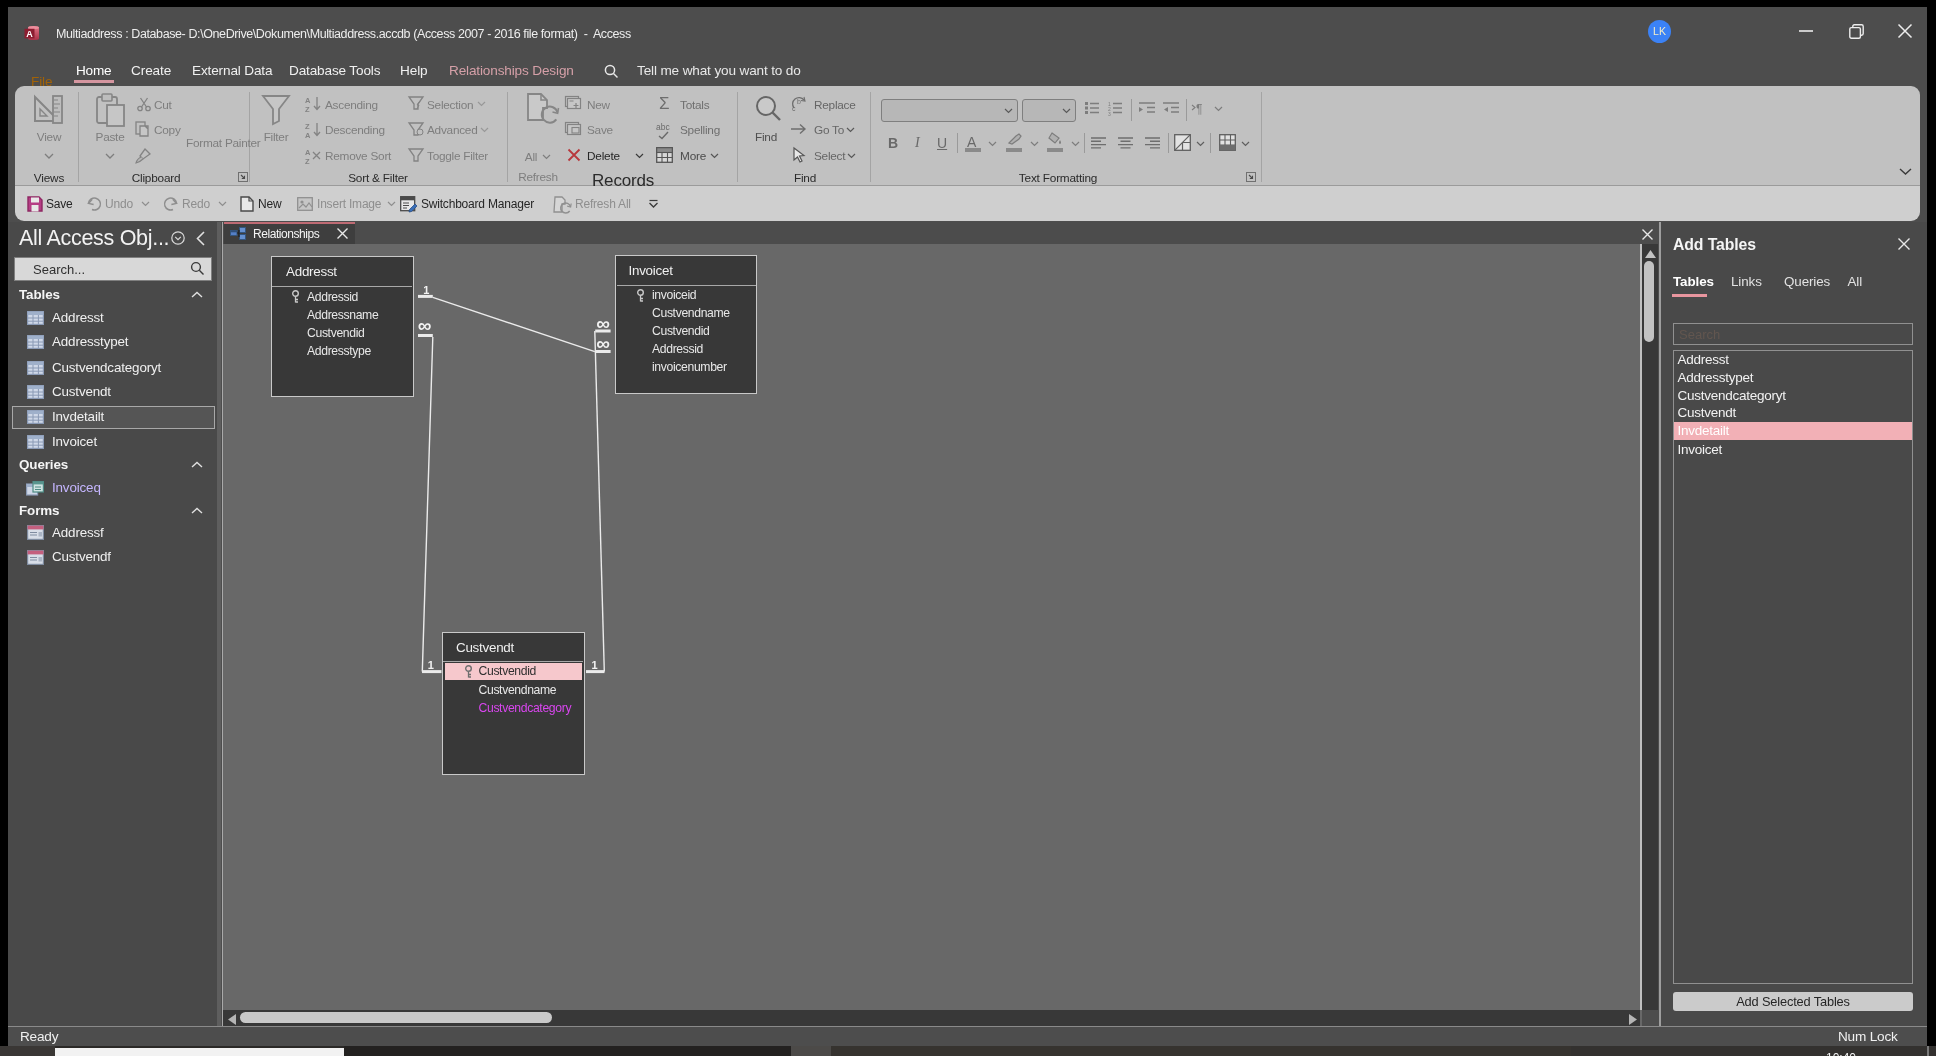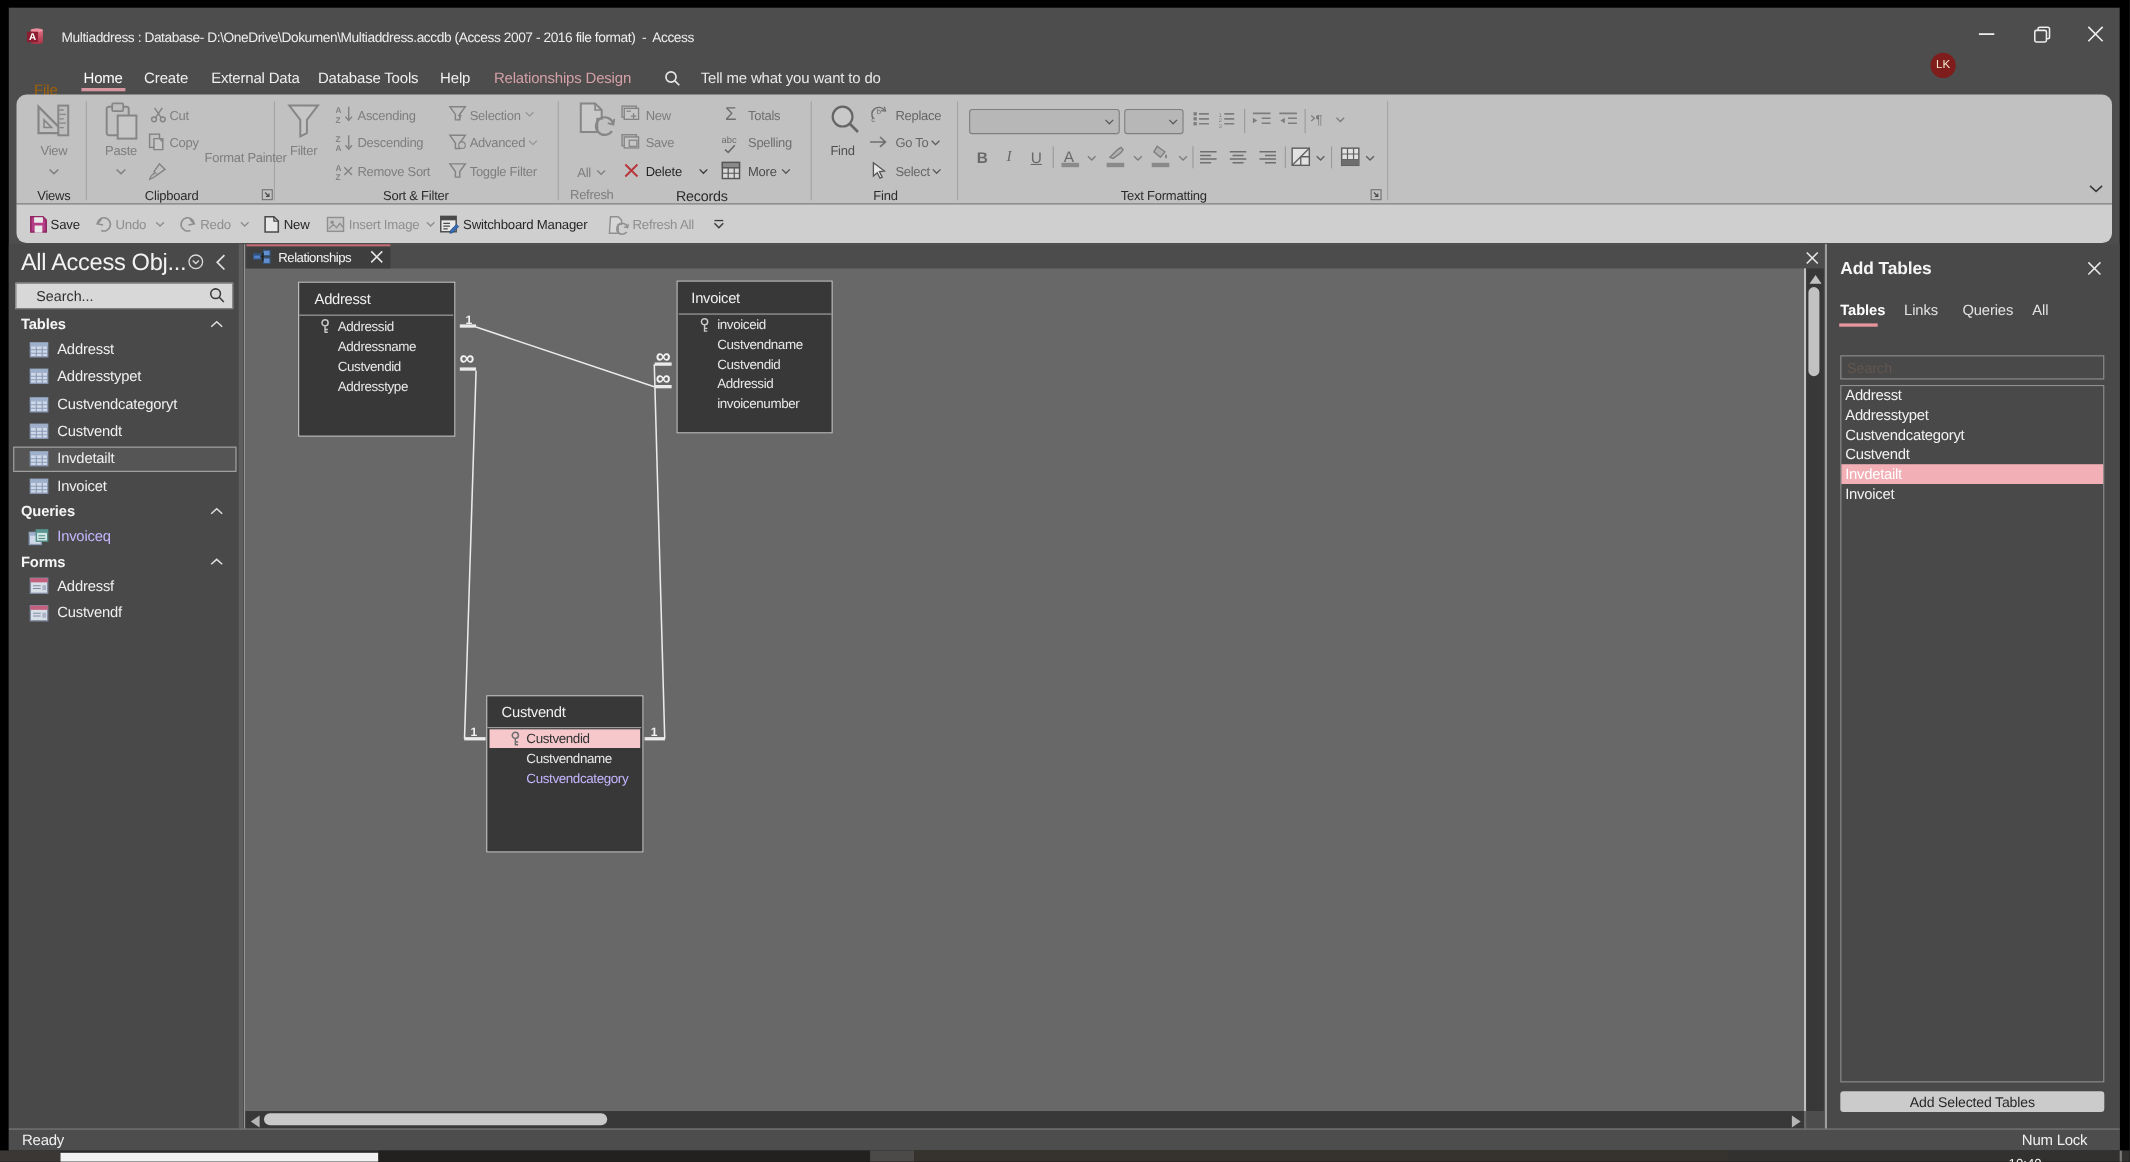--- a/index.html
+++ b/index.html
@@ -23,21 +23,21 @@
         </linearGradient>
       </defs>
 <path d="M4 2.6 Q4 1 9.5 1 Q15 1 15 2.6 L15 13.4 Q15 15 9.5 15 Q4 15 4 13.4 Z" fill="url(#cyl)"></path>
 <ellipse cx="9.5" cy="2.6" rx="5.5" ry="1.6" fill="#eb8d9c"></ellipse>
 <rect x="0.5" y="3.8" width="10" height="9.6" fill="#8c1d30"></rect>
 <text x="5.5" y="11.5" font-size="9" font-weight="bold" fill="#fff" text-anchor="middle" font-family="Liberation Sans">A</text>
 </svg>
 </div>
 <div class="ab txt" style="left:56px;top:26.5px;font-size:12.5px;letter-spacing:-0.4px;color:#ededed;">Multiaddress : Database- D:\OneDrive\Dokumen\Multiaddress.accdb (Access 2007 - 2016 file format)&nbsp; -&nbsp; Access</div>
 
-<div class="ab" style="left:1755px;top:20px;width:23px;height:23px;border-radius:50%;background:#7f1d1d;color:#f3ecc9;font-size:10.5px;text-align:center;line-height:23px;margin-top:28px;">LK</div>
+<div class="ab" style="left:1648px;top:20px;width:23px;height:23px;border-radius:50%;background:#3b82f6;color:#f3ecc9;font-size:10.5px;text-align:center;line-height:23px;">LK</div>
 
 <svg class="ab" style="left:1799px;top:30px;" width="14" height="3">
     <line x1="0" y1="1" x2="14" y2="1" stroke="#ededed" stroke-width="1.6"></line>
   </svg>
 <svg class="ab" style="left:1849px;top:24px;" width="15" height="15">
     <rect x="0.8" y="3.6" width="10.6" height="10.6" rx="1.5" fill="none" stroke="#ededed" stroke-width="1.4"></rect>
     <path d="M3.8 3.4 L3.8 2.4 Q3.8 0.8 5.4 0.8 L12.6 0.8 Q14.2 0.8 14.2 2.4 L14.2 9.6 Q14.2 11.2 12.6 11.2 L11.8 11.2" fill="none" stroke="#ededed" stroke-width="1.4"></path>
   </svg>
 <svg class="ab" style="left:1898px;top:24px;" width="14" height="14">
     <path d="M0.5 0.5 L13.5 13.5 M13.5 0.5 L0.5 13.5" stroke="#ededed" stroke-width="1.5"></path>
@@ -194,21 +194,21 @@
 <div class="ab txt" style="left:680px;top:123px;font-size:11.8px;letter-spacing:-0.25px;color:#6f6f6f;">Spelling</div>
 <svg class="ab" style="left:656px;top:147px;" width="17" height="16">
 <rect x="0.7" y="0.7" width="15.6" height="14.6" fill="#d8d8d8" stroke="#555" stroke-width="1.3"></rect>
 <path d="M0.7 5.5 h15.6 M0.7 10.5 h15.6 M6 0.7 v14.6 M11.5 0.7 v14.6" stroke="#555" stroke-width="1.1"></path>
 <rect x="0.7" y="0.7" width="15.6" height="4.8" fill="#8a8a8a" stroke="#555" stroke-width="1.1"></rect>
 </svg>
 <div class="ab txt" style="left:680px;top:149px;font-size:11.8px;letter-spacing:-0.2px;color:#4c4c4c;">More</div>
 <svg class="ab" style="left:710px;top:153px;" width="9" height="6">
     <path d="M1 1 L4.5 4.5 L8 1" fill="none" stroke="#555" stroke-width="1.2"></path>
   </svg>
-<div class="ab txt" style="left:638px;top:171px;font-size:13px;letter-spacing:-0.2px;color:#2b2b2b;transform:translateX(-50%);">Records</div>
+<div class="ab txt" style="left:623px;top:171px;font-size:17px;letter-spacing:-0.2px;color:#2b2b2b;transform:translateX(-50%);">Records</div>
 
 <svg class="ab" style="left:754px;top:95px;" width="28" height="29">
 <circle cx="12" cy="11" r="9" fill="#c9c9c9" stroke="#666" stroke-width="2"></circle>
 <line x1="18.5" y1="17.5" x2="26" y2="25" stroke="#666" stroke-width="2.4"></line>
 </svg>
 <div class="ab txt" style="left:766px;top:130px;font-size:11.8px;letter-spacing:-0.2px;color:#4f4f4f;transform:translateX(-50%);">Find</div>
 <svg class="ab" style="left:791px;top:96px;" width="17" height="15">
 <path d="M3 12 a6 6 0 1 1 10 -8" fill="none" stroke="#6e6e6e" stroke-width="1.3"></path>
 <path d="M13 1 l1 4 l-4 -0.5" fill="none" stroke="#6e6e6e" stroke-width="1.1"></path>
 <text x="6" y="8" font-size="7" fill="#6e6e6e" font-family="Liberation Sans">b</text>
@@ -566,21 +566,21 @@
 <div class="ab" style="left:441.5px;top:632px;width:143px;height:143px;background:#383838;border:1.4px solid #c9c9c9;"></div>
 <div class="ab txt" style="left:456px;top:640px;font-size:13.4px;letter-spacing:-0.25px;color:#f0f0f0;">Custvendt</div>
 <div class="ab" style="left:443px;top:661.4px;width:140px;height:1px;background:#a8a8a8;"></div>
 <div class="ab" style="left:444.5px;top:662.6px;width:137px;height:17.4px;background:#f6c8cc;"></div>
 <svg class="ab" style="left:464px;top:664.5px;" width="9" height="13">
     <circle cx="4.5" cy="3.5" r="2.8" fill="none" stroke="#6e6e6e" stroke-width="1.4"></circle>
     <path d="M4.5 6.5 v6 M4.5 9.5 h2.5 M4.5 12 h2.5" stroke="#6e6e6e" stroke-width="1.3" fill="none"></path>
   </svg>
 <div class="ab txt" style="left:478.5px;top:664px;font-size:12.2px;letter-spacing:-0.35px;color:#303030;">Custvendid</div>
 <div class="ab txt" style="left:478.5px;top:683px;font-size:12.2px;letter-spacing:-0.35px;color:#e8e8e8;">Custvendname</div>
-<div class="ab txt" style="left:478.5px;top:701px;font-size:12.2px;letter-spacing:-0.35px;color:#c4b5fd;">Custvendcategory</div>
+<div class="ab txt" style="left:478.5px;top:701px;font-size:12.2px;letter-spacing:-0.35px;color:#d946ef;">Custvendcategory</div>
 
 <div class="ab" style="left:1658.5px;top:222px;width:2px;height:804px;background:#9e9e9e;"></div>
 <div class="ab" style="left:1660.5px;top:222px;width:266.5px;height:804px;background:#494949;"></div>
 <div class="ab txt" style="left:1673px;top:236px;font-size:15.8px;letter-spacing:-0.1px;font-weight:bold;color:#f5f5f5;">Add Tables</div>
 <svg class="ab" style="left:1898px;top:238px;" width="12" height="12">
     <path d="M0.5 0.5 L11.5 11.5 M11.5 0.5 L0.5 11.5" stroke="#e8e8e8" stroke-width="1.4"></path>
   </svg>
 <div class="ab txt" style="left:1673px;top:273.5px;font-size:13.4px;letter-spacing:-0.1px;font-weight:bold;color:#ffffff;">Tables</div>
 <div class="ab txt" style="left:1731px;top:273.5px;font-size:13.4px;letter-spacing:-0.1px;color:#e2e2e2;">Links</div>
 <div class="ab txt" style="left:1784px;top:273.5px;font-size:13.4px;letter-spacing:-0.1px;color:#e2e2e2;">Queries</div>

